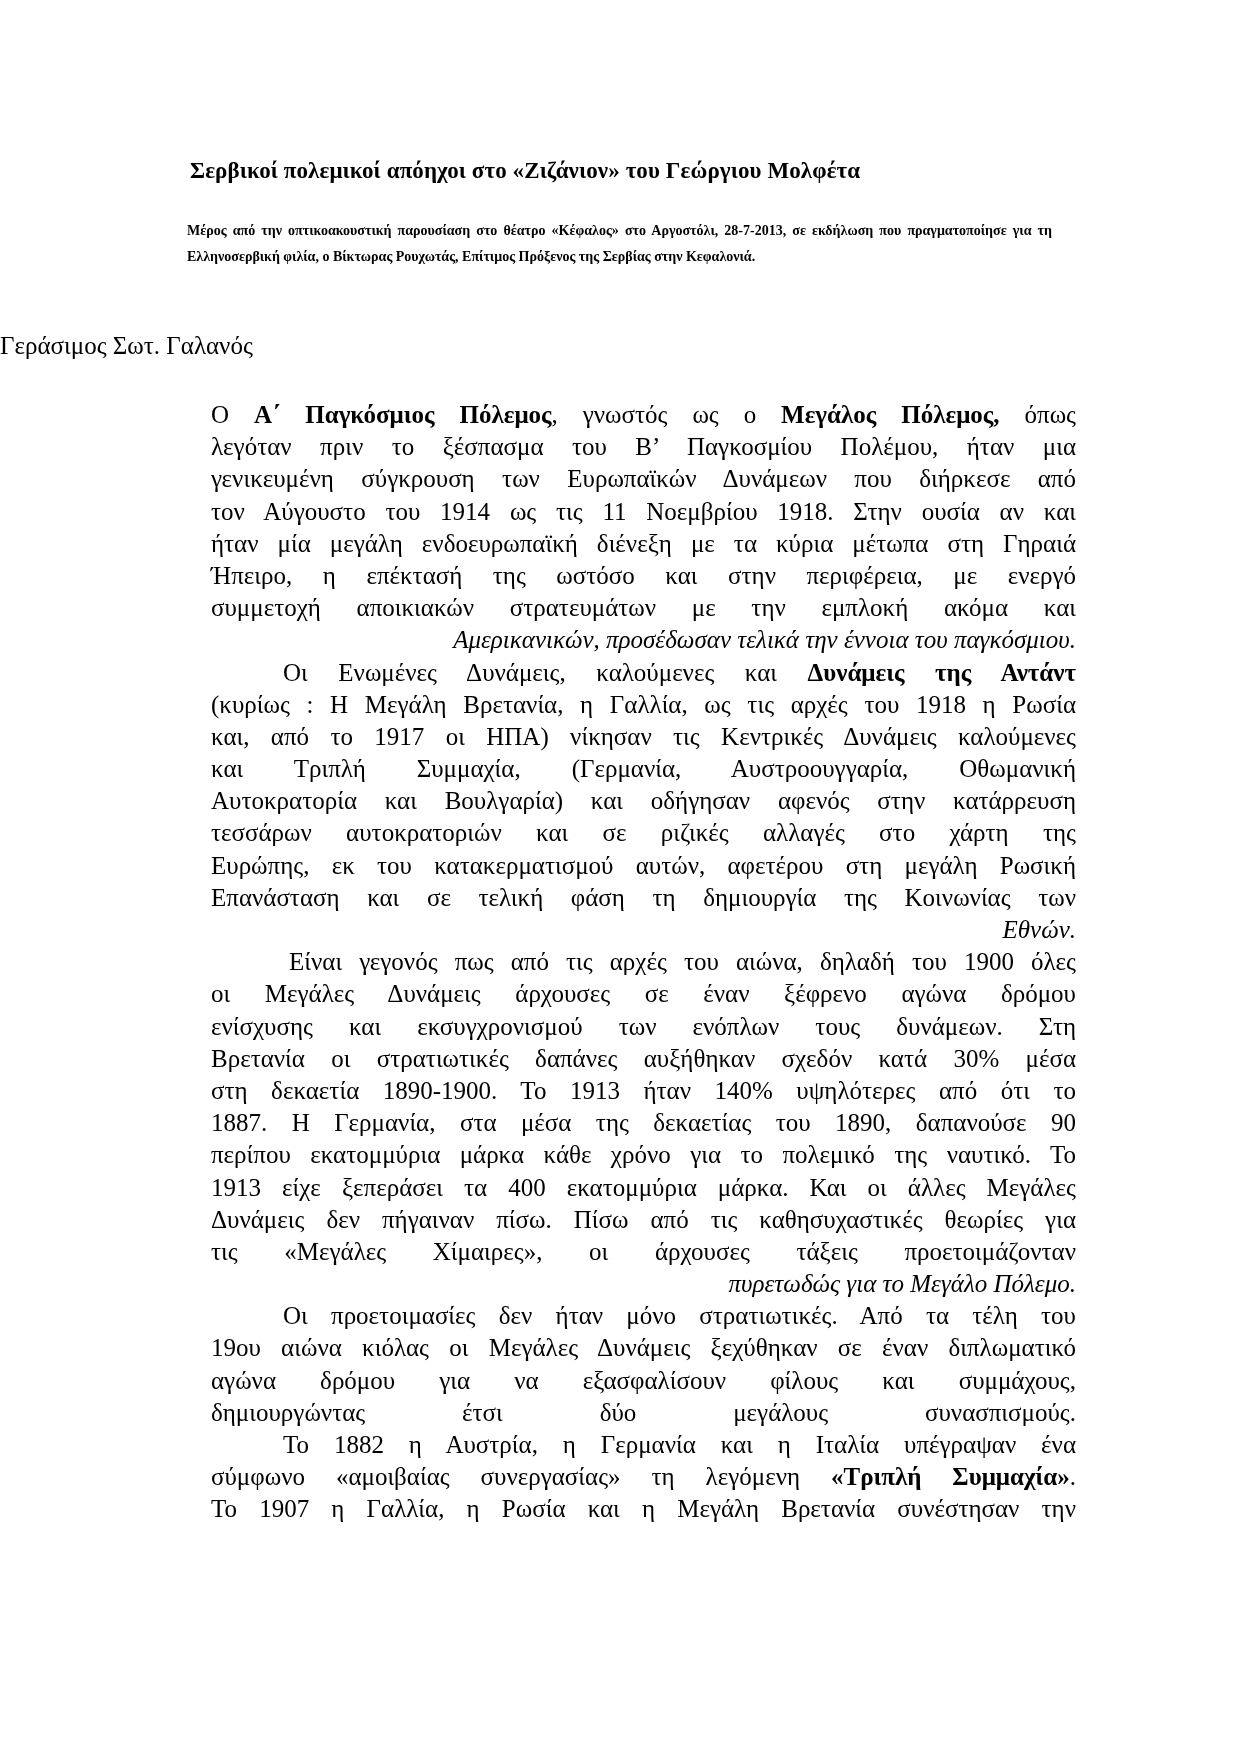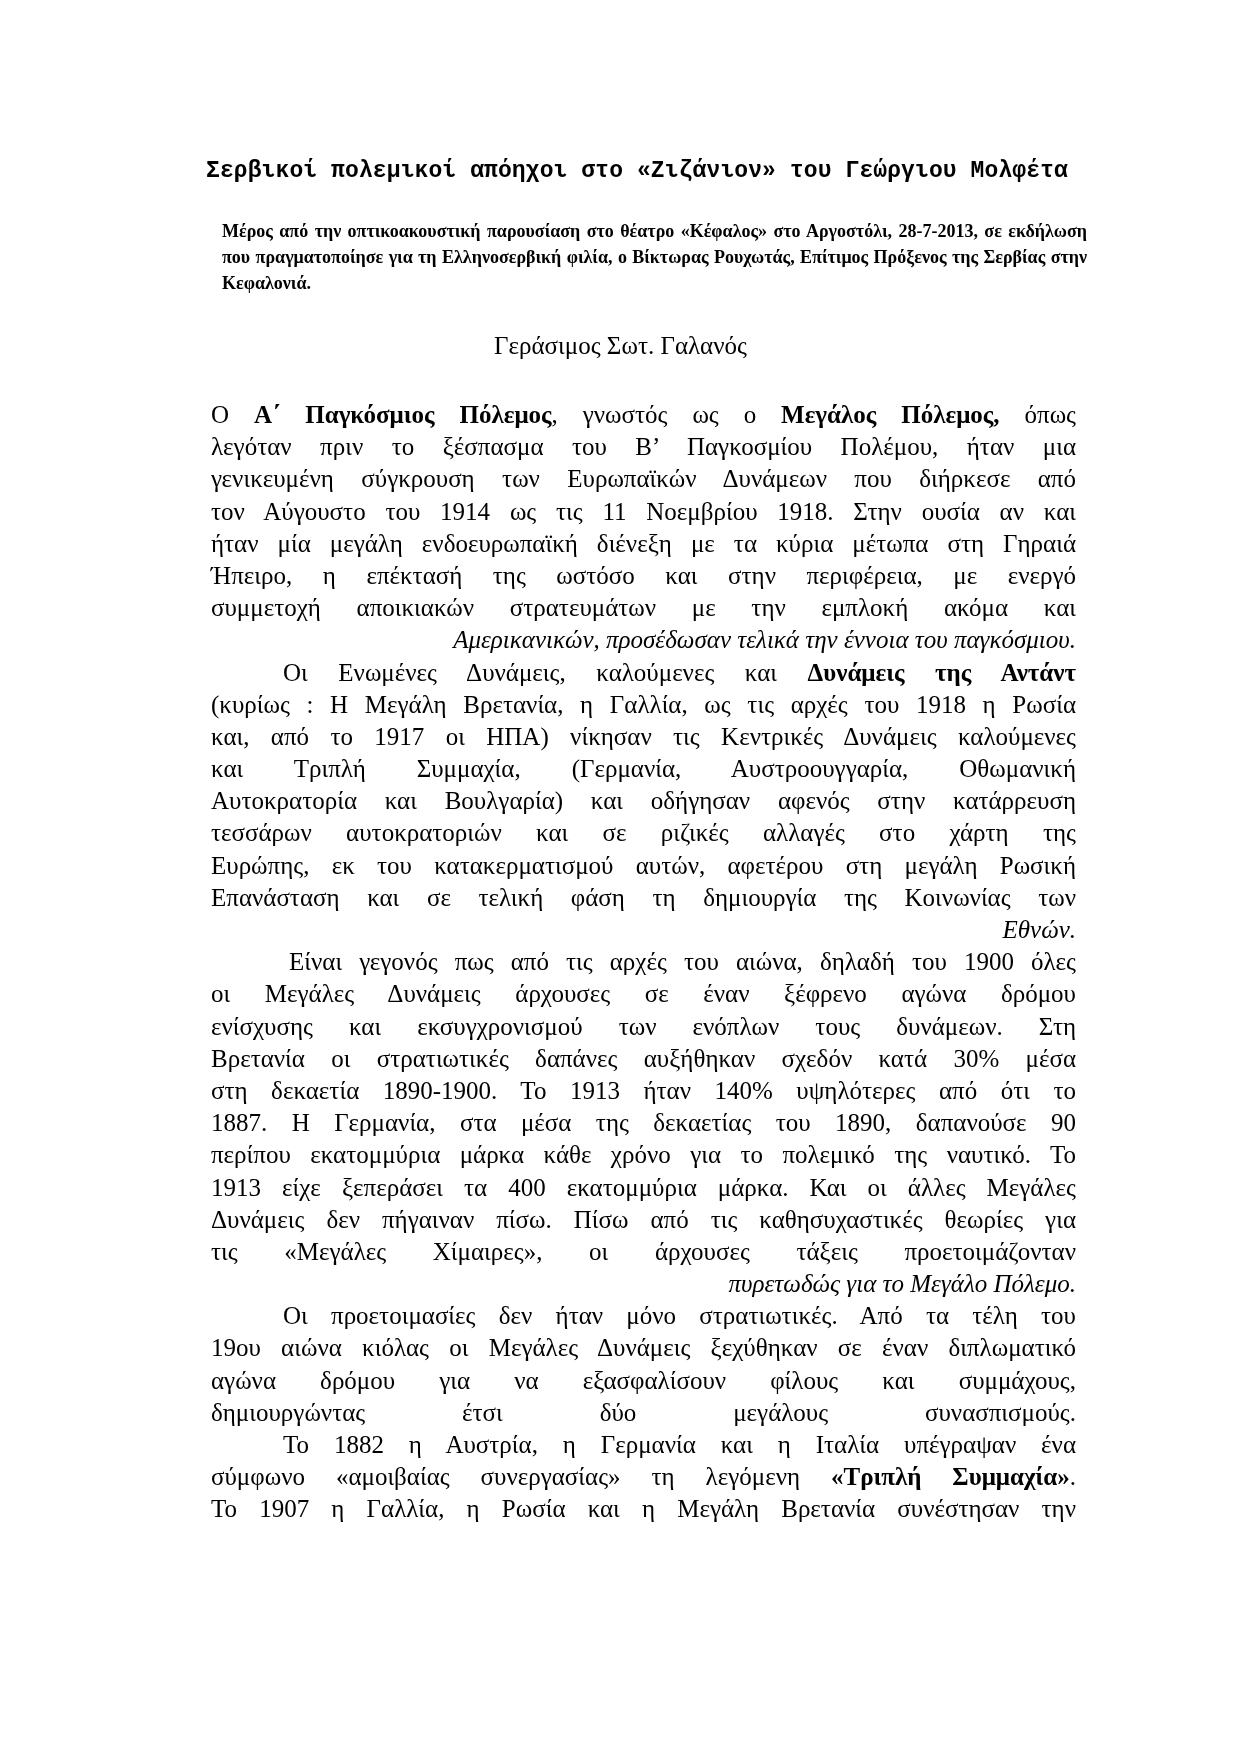--- a/index.html
+++ b/index.html
@@ -1,29 +1,29 @@
 <!DOCTYPE html>
 <html><head>
 <meta charset="utf-8">
 <style>
   html, body { margin: 0; padding: 0; background: #ffffff; }
   body { width: 1241px; height: 1755px; position: relative; overflow: hidden; color: #000; }
   .page { position: absolute; left: 0; top: 0; width: 1241px; height: 1755px; background: #fff; }
   .title {
     position: absolute; left: 190px; top: 158px; width: 900px;
-    font-family: Liberation Mono, monospace; font-weight: bold; font-size: 23px;
-    letter-spacing: 0.1px; white-space: nowrap; margin-left: 16px;
+    font-family: Liberation Serif, serif; font-weight: bold; font-size: 23px;
+    letter-spacing: 0.1px; white-space: nowrap;
   }
   .subtitle {
     position: absolute; left: 187px; top: 218px; width: 865px;
-    font-family: "Liberation Serif", serif; font-weight: bold; font-size: 18px;
-    line-height: 26px; text-align: justify; text-align-last: left; margin-left: 35px;
+    font-family: "Liberation Serif", serif; font-weight: bold; font-size: 14px;
+    line-height: 26px; text-align: justify; text-align-last: left;
   }
   .author {
-    position: absolute; left: 0; top: 332px; width: 1241px; text-align: center;
+    position: absolute; left: 0; top: 332px; width: 1241px; 
     font-family: "Liberation Serif", serif; font-size: 25px;
   }
   .body {
     position: absolute; left: 187px; top: 399px; width: 865px;
     font-family: "Liberation Serif", serif; font-size: 25px; line-height: 32.2px; margin-left: 24px;
   }
   .line { display: block; height: 32.2px; white-space: nowrap; }
   .line.j { text-align: justify; text-align-last: justify; white-space: normal; }
   .line.l { text-align: right; font-style: italic; }
   .indent { padding-left: 72px; }

